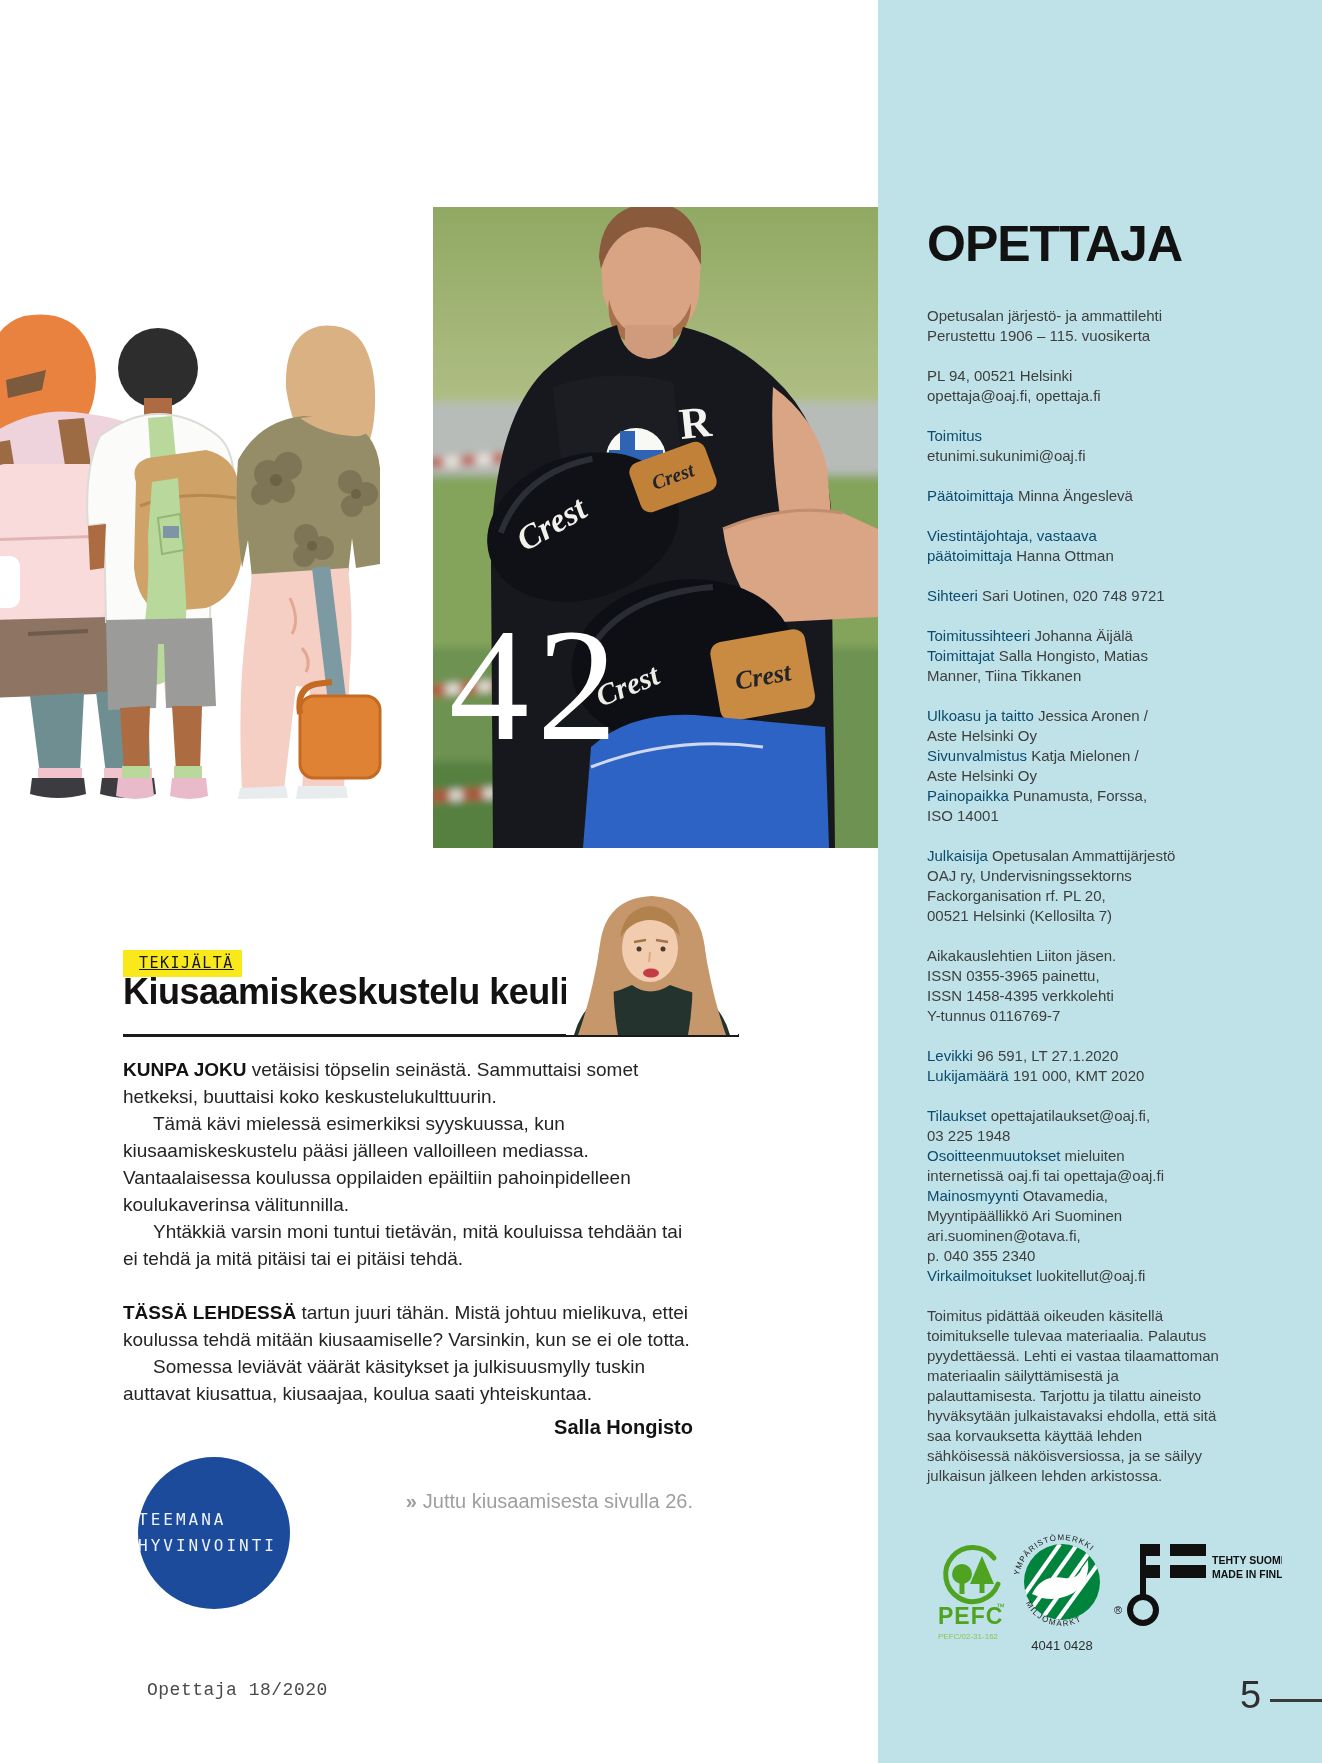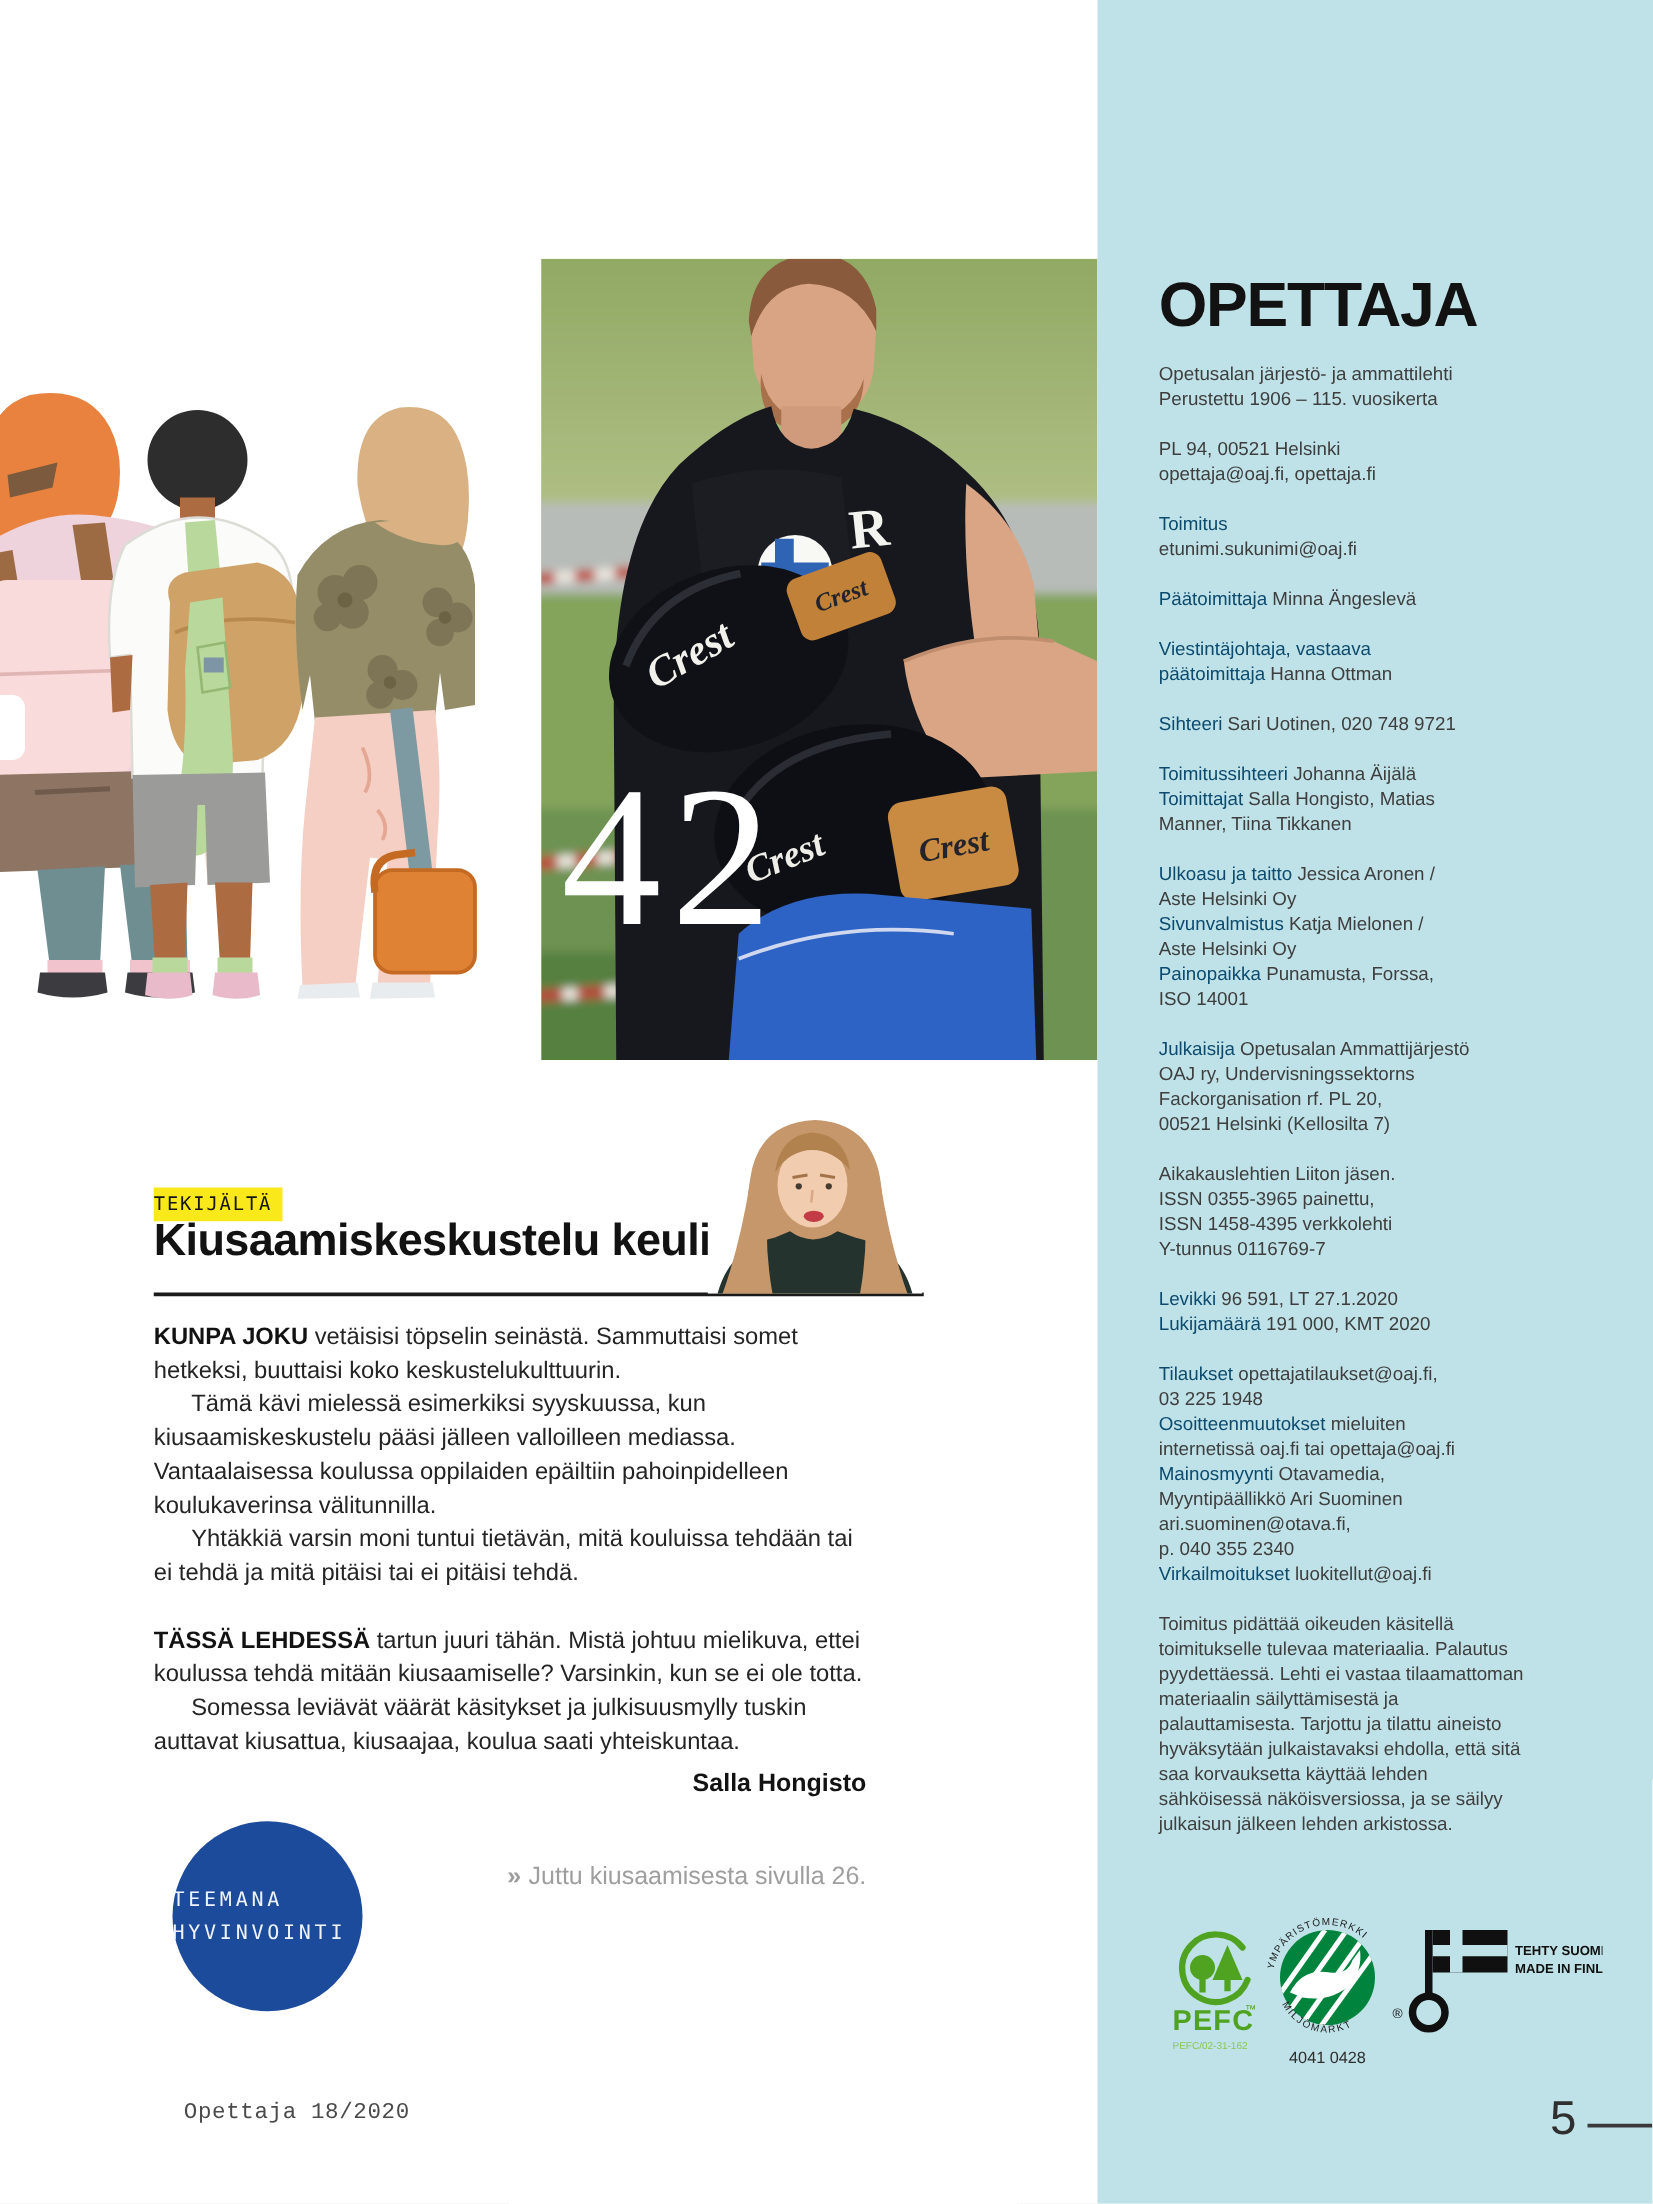--- a/index.html
+++ b/index.html
@@ -2,21 +2,21 @@
 <html><head>
 <meta charset="utf-8">
 <style>
   html,body{margin:0;padding:0;background:#e9e9e9;}
   .page{position:relative;width:1322px;height:1763px;background:#ffffff;overflow:hidden;
         font-family:"Liberation Sans",sans-serif;color:#2a2a2a;margin:0 auto;}
 
   
   .sidebar{position:absolute;left:878px;top:0;width:444px;height:1763px;background:var(--sidebar-bg,#bfe2e8);}
   .masthead{position:absolute;left:49px;top:218px;width:300px;}
-  .masthead-title{font-size:50px;line-height:52px;font-weight:bold;letter-spacing:-1px;color:#121212;margin:0 0 20px 0;}
+  .masthead-title{font-size:50px;line-height:52px;font-weight:bold;letter-spacing:-1px;color:#121212;margin:0 0 36px 0;}
   .mblock{font-size:15px;line-height:20px;color:#3e3e3e;margin:0 0 20px 0;width:296px;}
   .mblock .b{font-weight:normal;color:#0c4a6e;}
   .mline{min-height:20px;}
 
   
   .logo-box{position:absolute;}
   #pefc-logo{left:936px;top:1544px;}
   #swan-logo{left:1014px;top:1524px;}
   #keyflag-logo{left:1112px;top:1540px;}
 
@@ -24,21 +24,21 @@
   .illustration{position:absolute;left:0;top:268px;width:382px;height:532px;}
 
   
   .feature-photo{position:absolute;left:433px;top:207px;width:445px;height:641px;overflow:hidden;}
   .photo-number{position:absolute;left:16px;top:398px;font-size:160px;line-height:1;font-weight:400;
                 letter-spacing:8px;color:#ffffff;font-family:Liberation Serif, serif;}
 
   
   .kicker{position:absolute;left:123px;top:950px;background:var(--accent-yellow,#f9e81a);color:#161616;
           font-family:"DejaVu Sans Mono",monospace;font-size:15px;letter-spacing:1.5px;
-          padding:4px 8px 5px 0;}
+          padding:4px 8px 5px 16px;text-decoration:underline;}
   .headline{position:absolute;left:123px;top:971px;font-size:36px;font-weight:bold;letter-spacing:-0.5px;
             color:#121212;margin:0;}
   .headline-rule{position:absolute;left:123px;top:1034px;width:616px;height:2.5px;background:#1a1a1a;}
   .portrait{position:absolute;left:566px;top:886px;width:172px;height:149px;}
 
   .article-body{position:absolute;left:123px;top:1056px;width:578px;font-size:19px;line-height:27px;color:#242424;}
   .article-body p{margin:0;}
   .article-body p.indent{text-indent:30px;}
   .article-body p.gap{margin-top:27px;}
   .article-body .b{font-weight:bold;color:#121212;}

